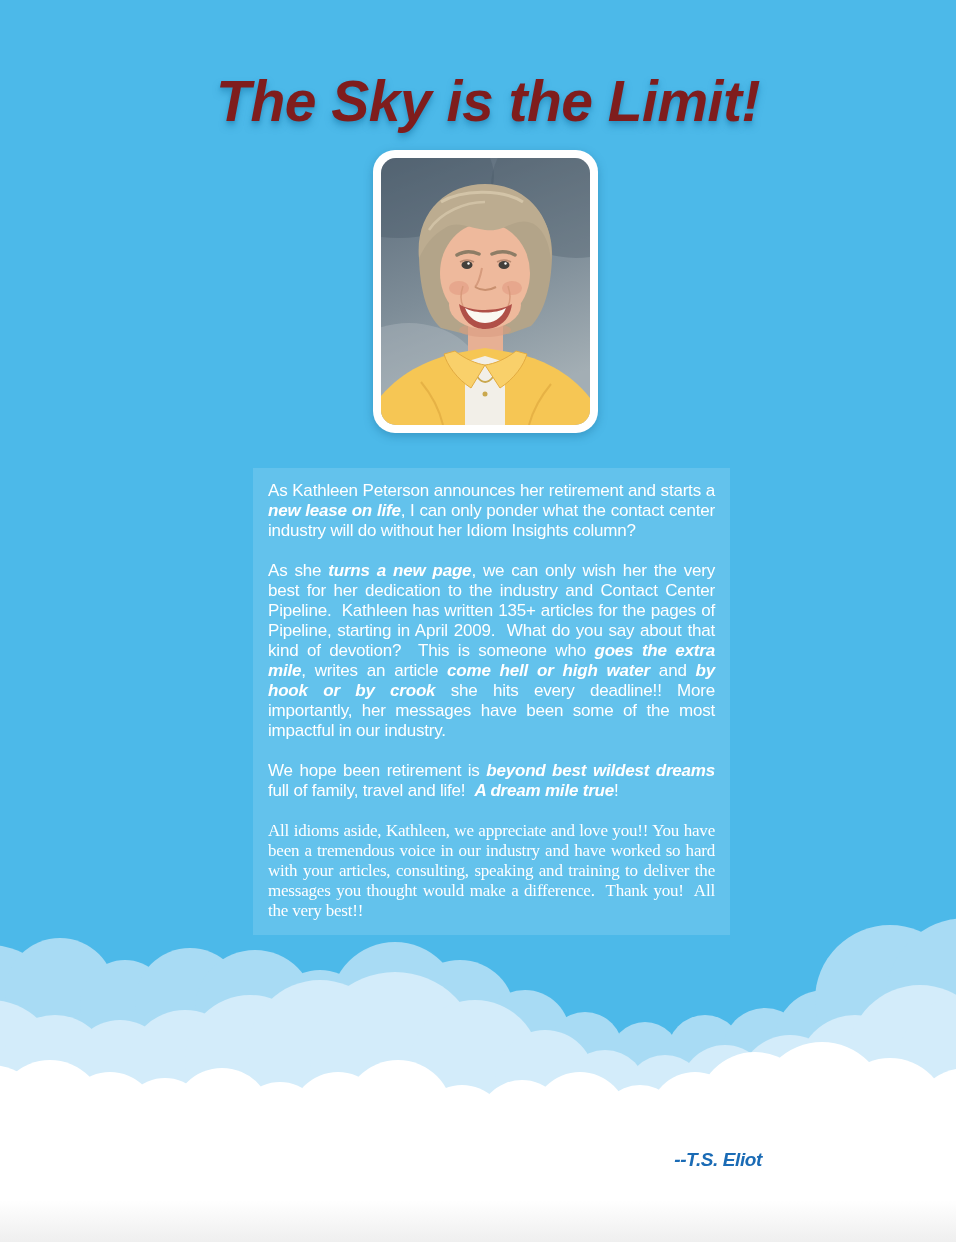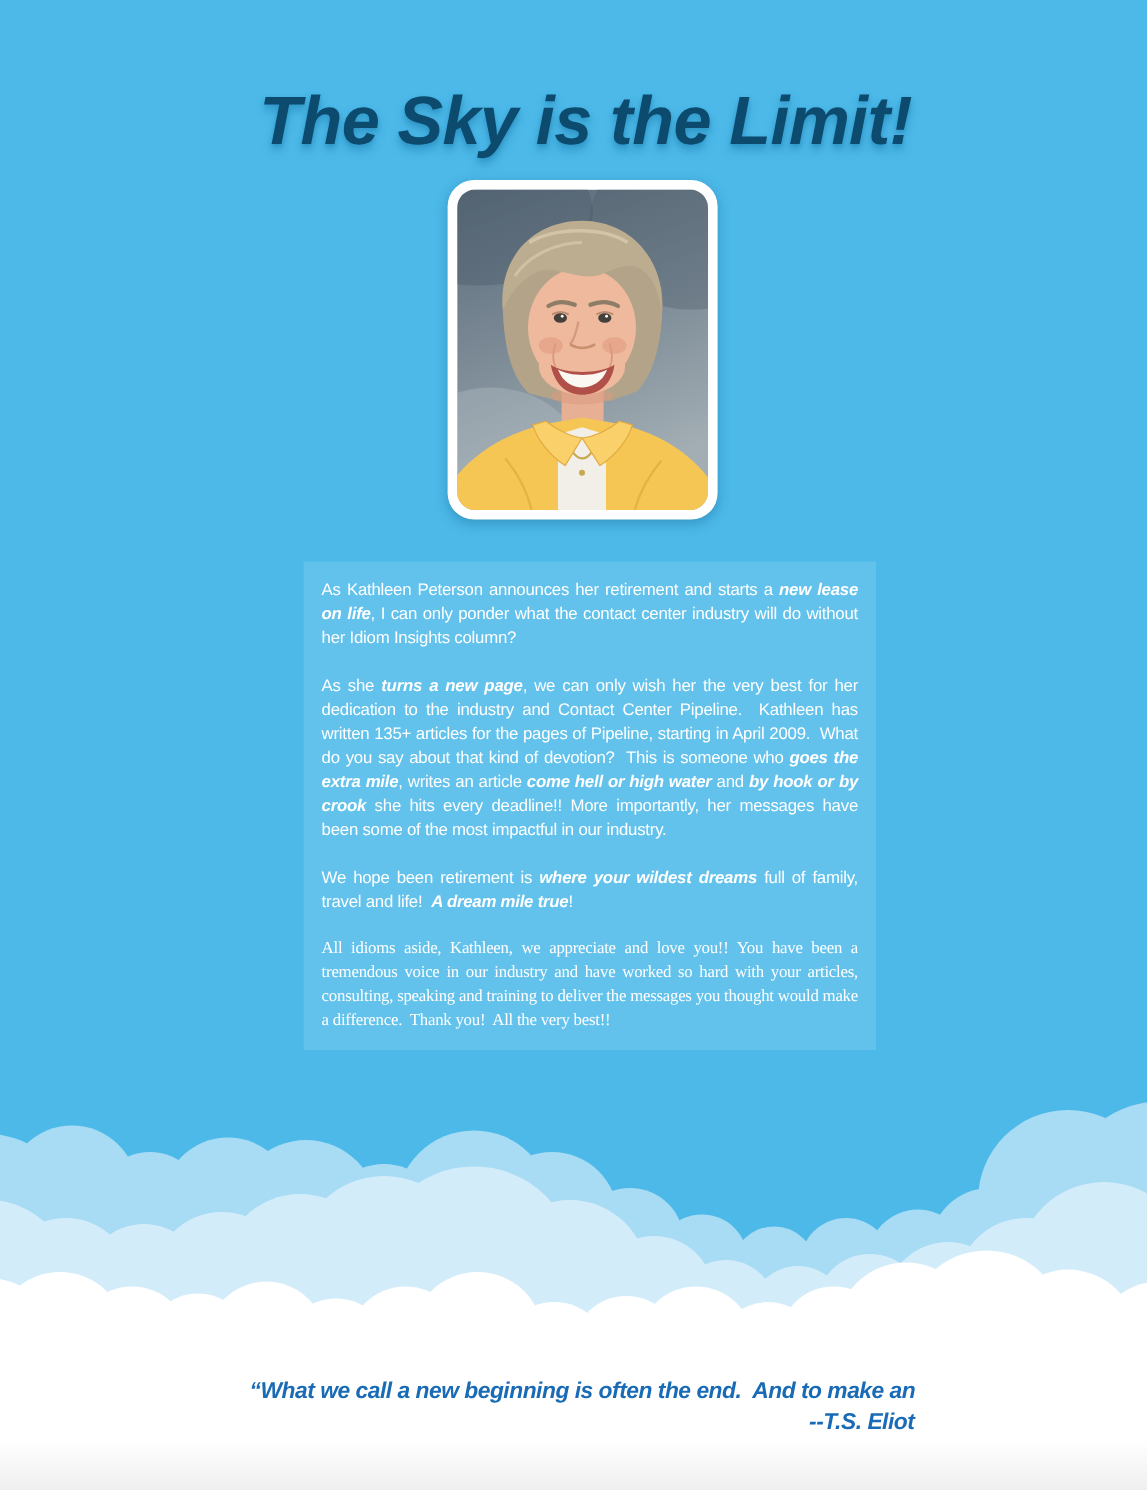--- a/index.html
+++ b/index.html
@@ -6,40 +6,40 @@
   .page {
     position:relative; width:956px; height:1242px; margin:0 auto;
     background:#4cb9e9; overflow:hidden;
     font-family:"Liberation Sans", sans-serif;
   }
 
   
   .title {
     position:absolute; top:30px; left:0; width:100%;
     box-sizing:border-box; padding-left:20px;
-    text-align:center; color:#0c4a6e;
+    text-align:center; color:#7f1d1d;
     font-style:italic; font-weight:bold; font-size:57px; letter-spacing:-0.5px;
     text-shadow:0 5px 7px rgba(30,128,176,0.55), 0 2px 3px rgba(30,128,176,0.35);
   }
 
   
   .photo-frame {
     position:absolute; left:373px; top:150px;
     width:209px; height:267px; padding:8px;
     background:#ffffff; border-radius:22px;
     box-shadow:0 3px 10px rgba(18,88,128,0.35);
   }
   .photo-frame svg { display:block; width:209px; height:267px; border-radius:15px; }
 
   
   .article-box {
     position:absolute; left:253px; top:468px; width:477px;
     box-sizing:border-box; padding:13px 15px 14px 15px;
     background:#63c2ec; color:#ffffff;
-    font-size:14px; line-height:20px; letter-spacing:-0.2px;
+    font-size:17px; line-height:20px; letter-spacing:-0.2px;
     text-align:justify;
   }
   .article-box p { margin:0 0 20px 0; }
   .article-box p:last-child { margin:0;font-family:Liberation Serif, serif; }
   .idiom { font-weight:bold; font-style:italic; }
 
   
   .clouds { position:absolute; left:0; top:900px; width:956px; height:342px; }
 
   
@@ -122,21 +122,21 @@
 
       <path d="M 74 193 C 84 201 96 206 104 207 L 90 230 C 76 221 66 207 63 196 Z" fill="#f9d06a" stroke="#e2ab41" stroke-width="1"></path>
       <path d="M 135 193 C 125 201 113 206 104 207 L 119 230 C 133 221 143 207 146 196 Z" fill="#f9d06a" stroke="#e2ab41" stroke-width="1"></path>
     </svg>
   </div>
 
   <div class="article-box">
     <div>
         <p><span>As Kathleen Peterson announces her retirement and starts a </span><span class="idiom">new lease on life</span><span>, I can only ponder what the contact center industry will do without her Idiom Insights column?</span></p>
         <p><span>As she </span><span class="idiom">turns a new page</span><span>, we can only wish her the very best for her dedication to the industry and Contact Center Pipeline.&nbsp; Kathleen has written 135+ articles for the pages of Pipeline, starting in April 2009.&nbsp; What do you say about that kind of devotion?&nbsp; This is someone who </span><span class="idiom">goes the extra mile</span><span>, writes an article </span><span class="idiom">come hell or high water</span><span> and </span><span class="idiom">by hook or by crook</span><span> she hits every deadline!! More importantly, her messages have been some of the most impactful in our industry.</span></p>
-        <p><span>We hope been retirement is </span><span class="idiom">where your wildest dreams</span><span> full of family, travel and life!&nbsp; </span><span class="idiom">A dream mile true</span><span>!</span></p>
+        <p><span>We hope been retirement is </span><span class="idiom">beyond best wildest dreams</span><span> full of family, travel and life!&nbsp; </span><span class="idiom">A dream mile true</span><span>!</span></p>
         <p><span>All idioms aside, Kathleen, we appreciate and love you!! You have been a tremendous voice in our industry and have worked so hard with your articles, consulting, speaking and training to deliver the messages you thought would make a difference.&nbsp; Thank you!&nbsp; All the very best!!</span></p>
       </div>
   </div>
 
   <svg class="clouds" viewBox="0 0 956 342" preserveAspectRatio="none">
     <g fill="#a8dbf4">
       <circle cx="-10" cy="117" r="72"></circle>
         <circle cx="60" cy="93" r="55"></circle>
         <circle cx="125" cy="105" r="45"></circle>
       <circle cx="190" cy="103" r="55"></circle>
@@ -190,20 +190,19 @@
         <circle cx="755" cy="210" r="58"></circle>
         <circle cx="822" cy="207" r="65"></circle>
       <circle cx="890" cy="216" r="58"></circle>
         <circle cx="966" cy="223" r="55"></circle>
       <rect x="0" y="212" width="956" height="130"></rect>
     </g>
   </svg>
 
   <div class="quote">
     <div>
-        <div class="q-line">“What we call a new beginning is often the end.&nbsp; And to make an</div>
       </div>
     <div class="quote-attribution">--T.S. Eliot</div>
   </div>
 
   <div class="bottom-fade"></div>
 
 </div>
 
 </body></html>

